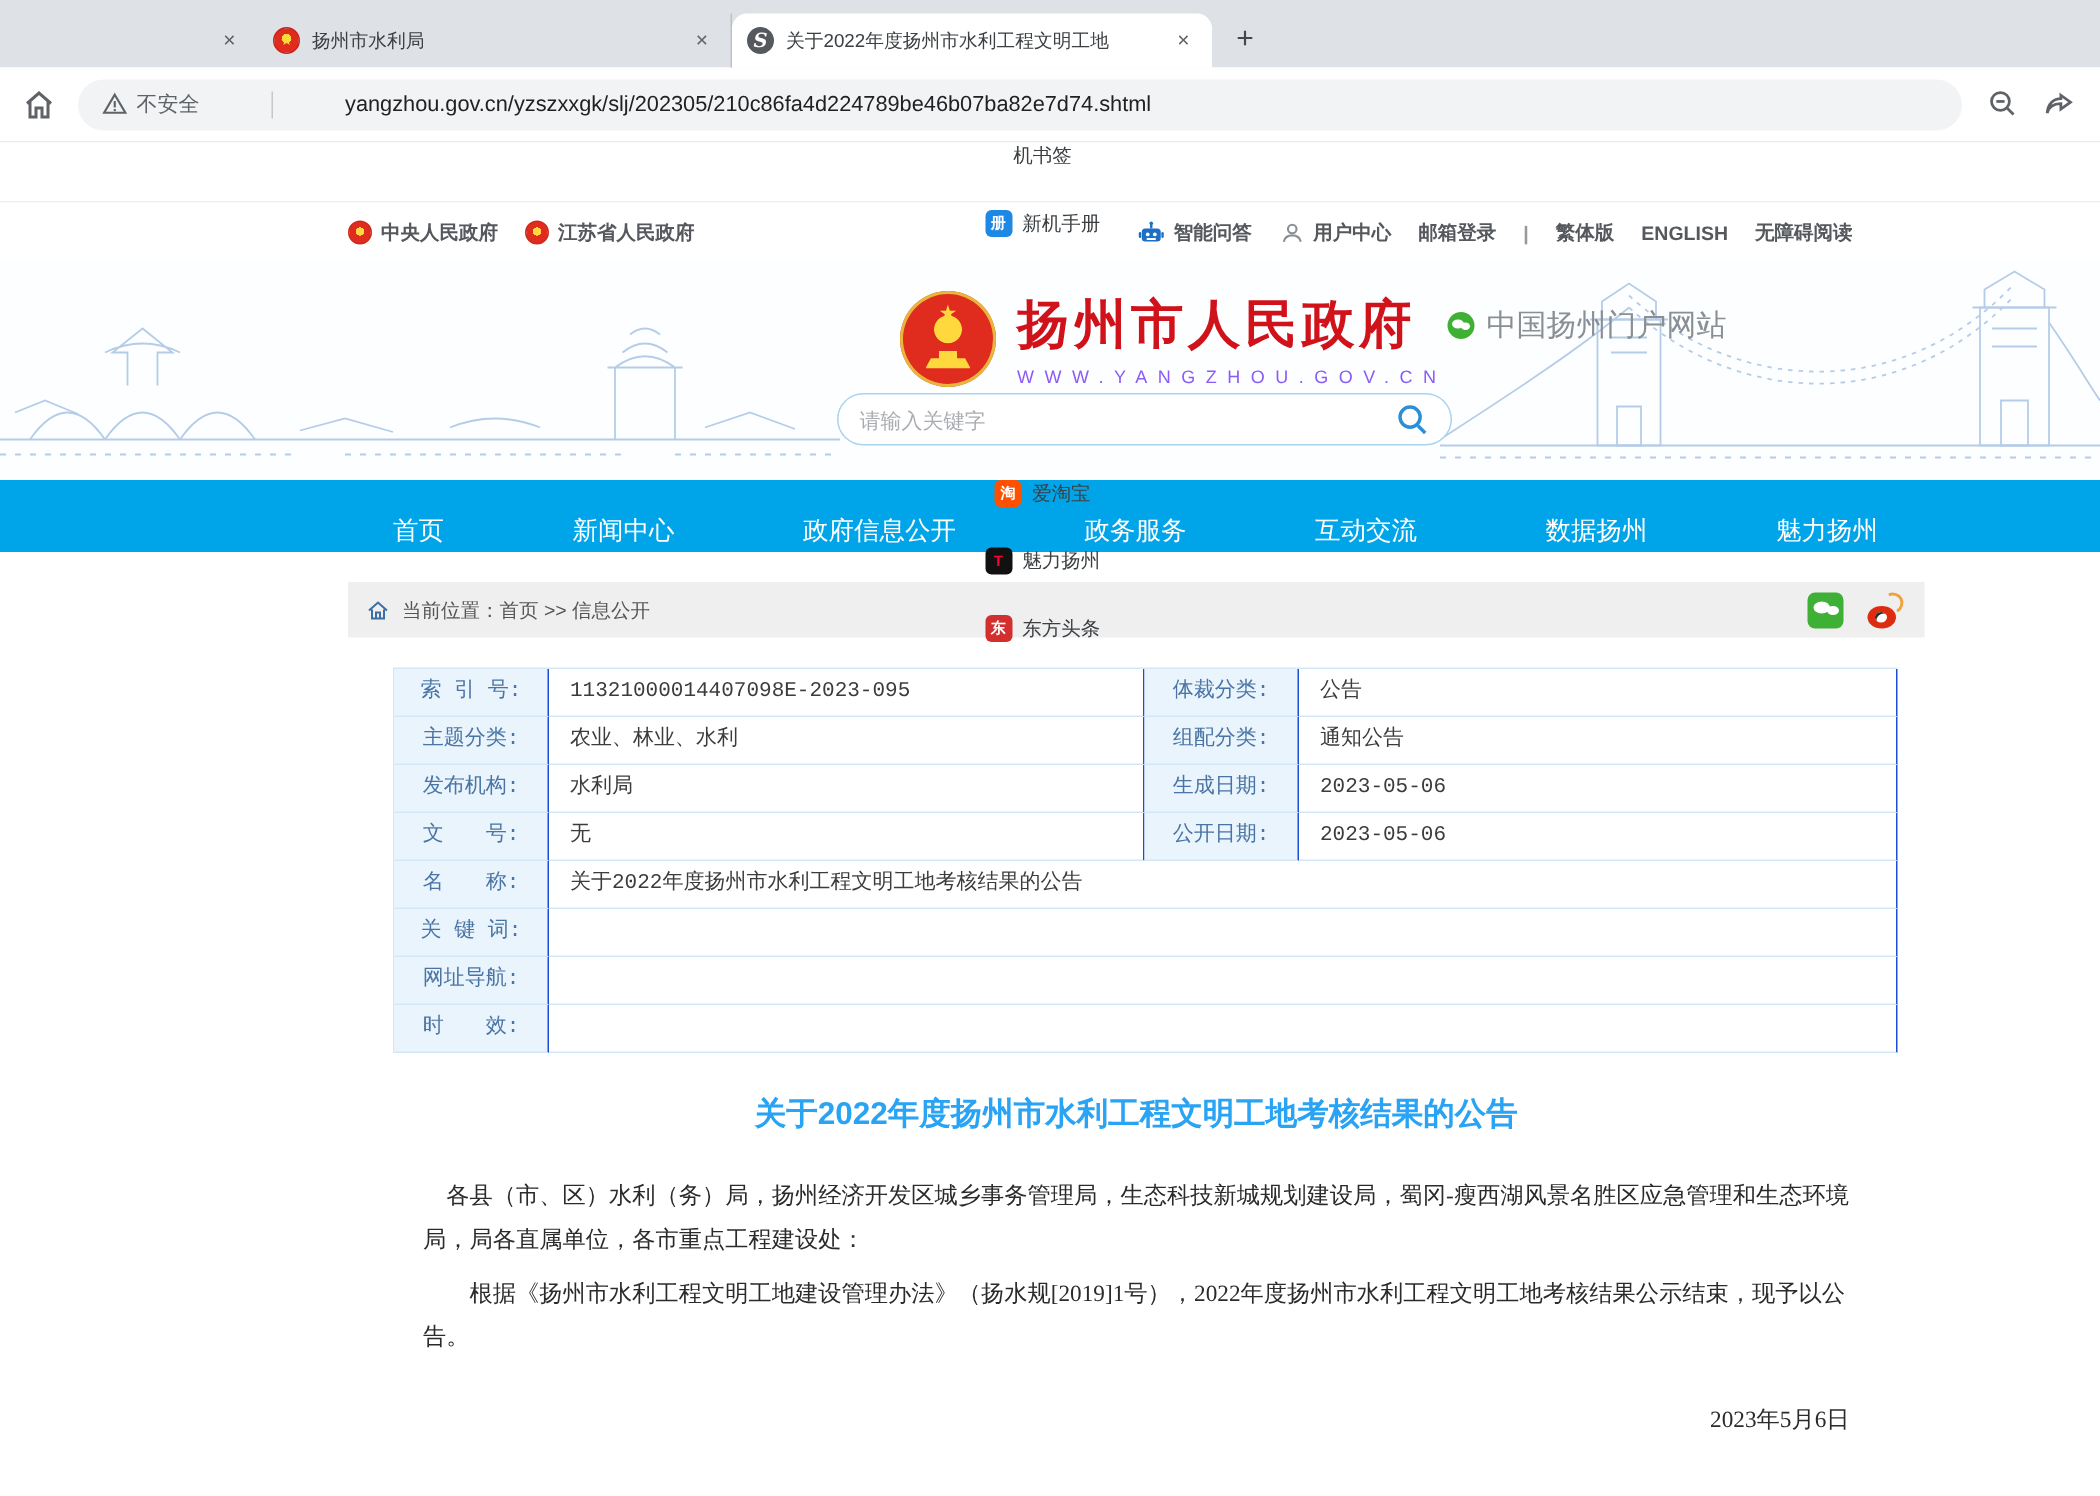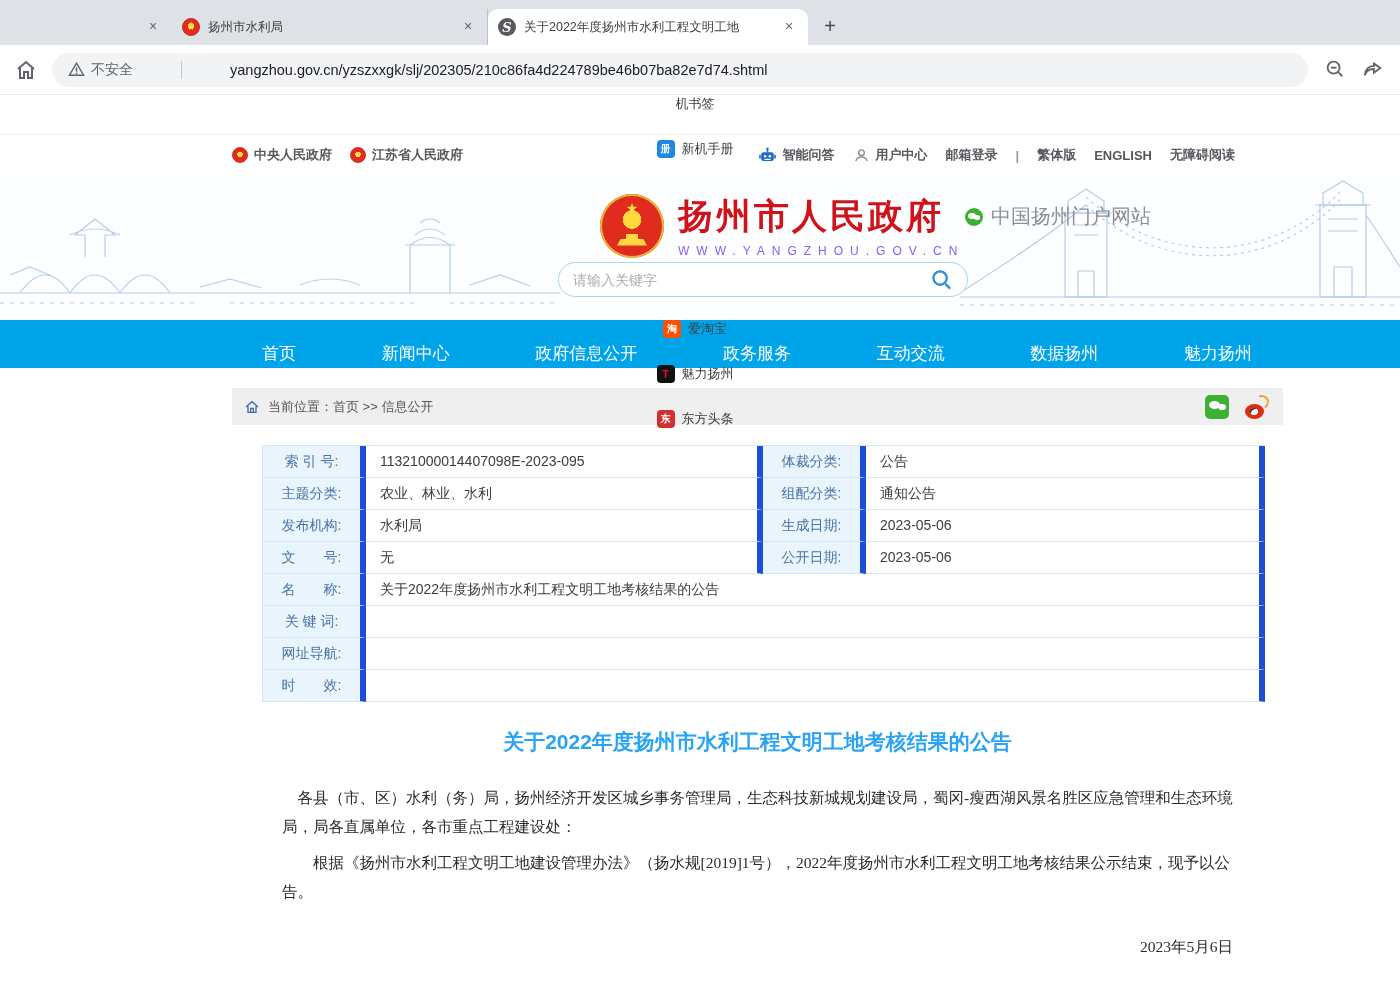--- a/index.html
+++ b/index.html
@@ -102,22 +102,22 @@
   .weibo .eye { position:absolute; left:0; bottom:0; width:19px; height:15px; background:#de2c10;
     border-radius:50%; }
   .weibo .eye:after { content:""; position:absolute; left:5px; top:4px; width:8px; height:7px;
     background:#fff; border-radius:50%; box-shadow:2px 2px 0 -1px #2b2b2b inset; }
   .weibo .arc { position:absolute; right:0; top:0; width:14px; height:14px;
     border:2.5px solid #f0a23c; border-left-color:transparent; border-bottom-color:transparent;
     border-radius:50%; transform:rotate(18deg); }
 
   .meta-table { margin:20px 18px 0 30px; border-top:1px solid #d3e7f6; border-left:1px solid #d3e7f6;
     display:grid; grid-template-columns:103px 397px 103px 1fr; font-size:14px; }
-  .mt-cell { border-right:6px solid #1d4ed8; border-bottom:1px solid #d3e7f6; height:32px;
-    line-height:31px; overflow:hidden; white-space:nowrap; }
+  .mt-cell { border-right:1px solid #1d4ed8; border-bottom:1px solid #d3e7f6; height:32px;
+    line-height:31px; overflow:hidden; white-space:nowrap;font-family:Liberation Mono, monospace; }
   .mt-label { background:#e9f4fc; color:#4a74a5; text-align:center; }
   .mt-value { color:#3c3c3c; padding-left:14px; background:#fff; }
   .mt-span { grid-column:2 / 5; }
 
   .article-title { margin-top:26px; text-align:center; font-size:21px; font-weight:bold; color:#29a3f3; }
   .article-body { font-family:"Liberation Serif","DejaVu Serif",serif; color:#2b2b2b;
     font-size:15.5px; line-height:1.85; padding:0 50px; }
   .para1 { margin-top:28px; text-indent:1em; }
   .para2 { margin-top:8px; text-indent:2em; }
   .art-date { margin-top:26px; text-align:right; }

